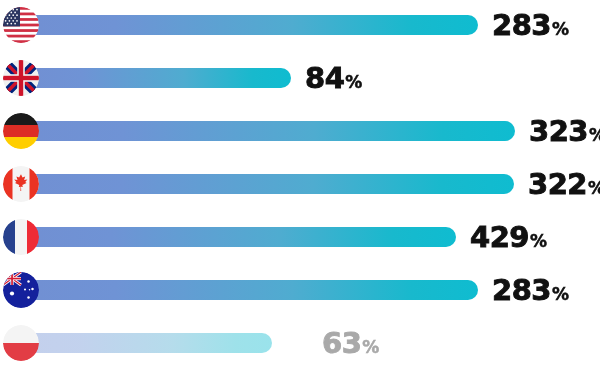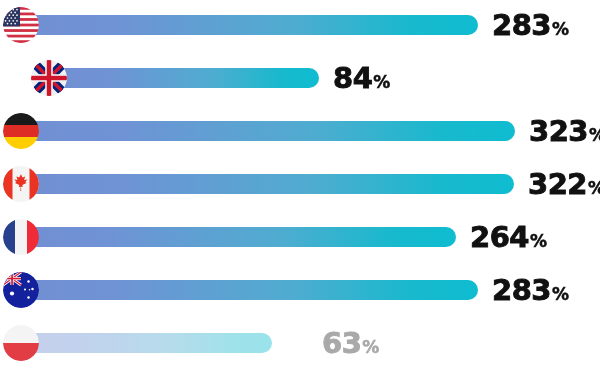--- a/index.html
+++ b/index.html
@@ -139,21 +139,21 @@
         </g>
       </g>
     </svg>
       </div>
       <div class="bar" style="width: 442px;"></div>
       <div class="value" style="left: 492px;">
         <span class="num">283</span>
         <span class="pct">%</span>
       </div>
     </div>
-    <div class="bar-row" style="top: 58px; margin-left: 28px;">
+    <div class="bar-row" style="top: 58px;">
       <div class="flag">
     <svg viewBox="0 0 36 36" xmlns="http://www.w3.org/2000/svg">
       <defs>
             <clipPath id="c-uk">
               <circle cx="18" cy="18" r="18"></circle>
             </clipPath>
           </defs>
       <g clip-path="url(#c-uk)">
         <rect width="36" height="36" fill="#f0f0f0"></rect>
         <path d="M0 0 L36 36 M36 0 L0 36" stroke="#cf142b" stroke-width="4.6"></path>
@@ -229,21 +229,21 @@
           </defs>
       <g clip-path="url(#c-fr)">
         <rect width="12" height="36" x="0" fill="#27418e"></rect>
         <rect width="12" height="36" x="12" fill="#f4f4f4"></rect>
         <rect width="12" height="36" x="24" fill="#ee2b36"></rect>
       </g>
     </svg>
       </div>
       <div class="bar" style="width: 420px;"></div>
       <div class="value" style="left: 470px;">
-        <span class="num">264</span>
+        <span class="num">429</span>
         <span class="pct">%</span>
       </div>
     </div>
     <div class="bar-row" style="top: 270px;">
       <div class="flag">
     <svg viewBox="0 0 36 36" xmlns="http://www.w3.org/2000/svg">
       <defs>
             <clipPath id="c-au">
               <circle cx="18" cy="18" r="18"></circle>
             </clipPath>

